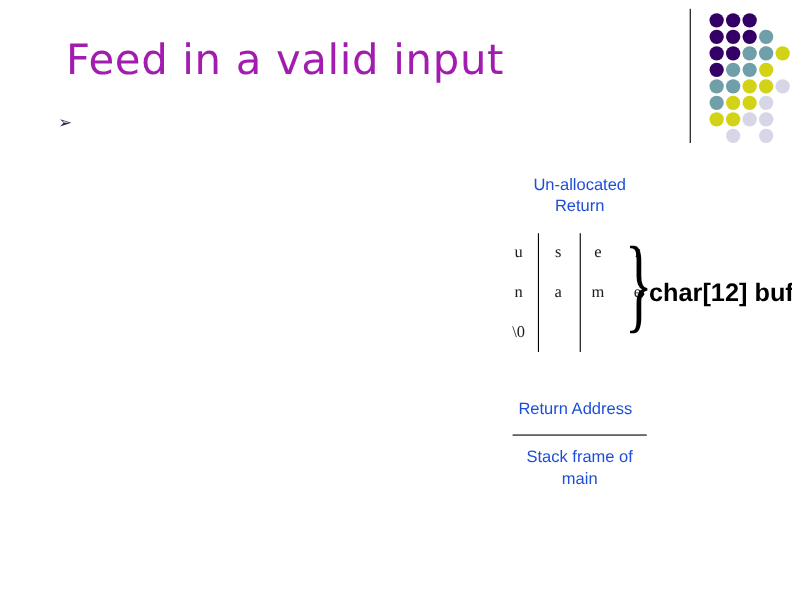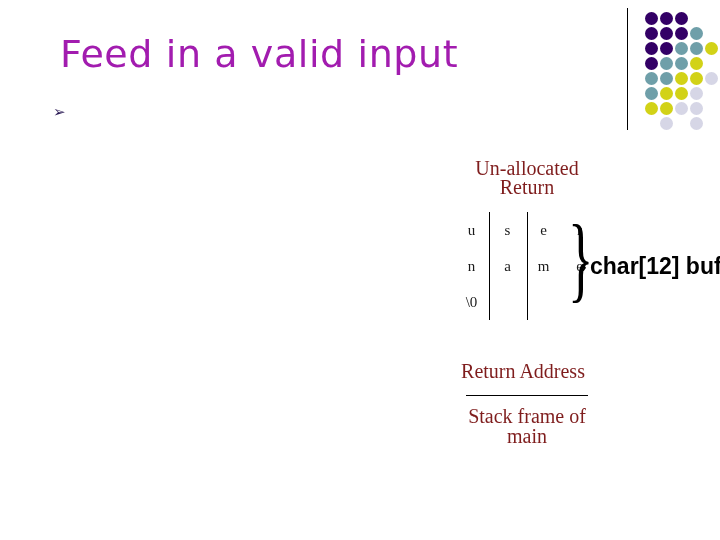--- a/index.html
+++ b/index.html
@@ -91,24 +91,24 @@
     left: 440px;
     top: 155px;
     width: 280px;
     height: 300px;
     font-family: "Liberation Serif", serif;
     color: #000000;
   }
   .diag-label {
     position: absolute;
     text-align: center;
-    font-family: Liberation Serif, serif;
-    font-size: 20px;
+    font-family: Liberation Sans, sans-serif;
+    font-size: 15px;
     line-height: 19px;
-    color: #7f1d1d;
+    color: #1d4ed8;
     white-space: nowrap;
   }
   #label-unallocated {
     left: 12px;
     top: 4px;
     width: 150px;
   }
   #label-chardata {
     left: 12px;
     top: 169px;

